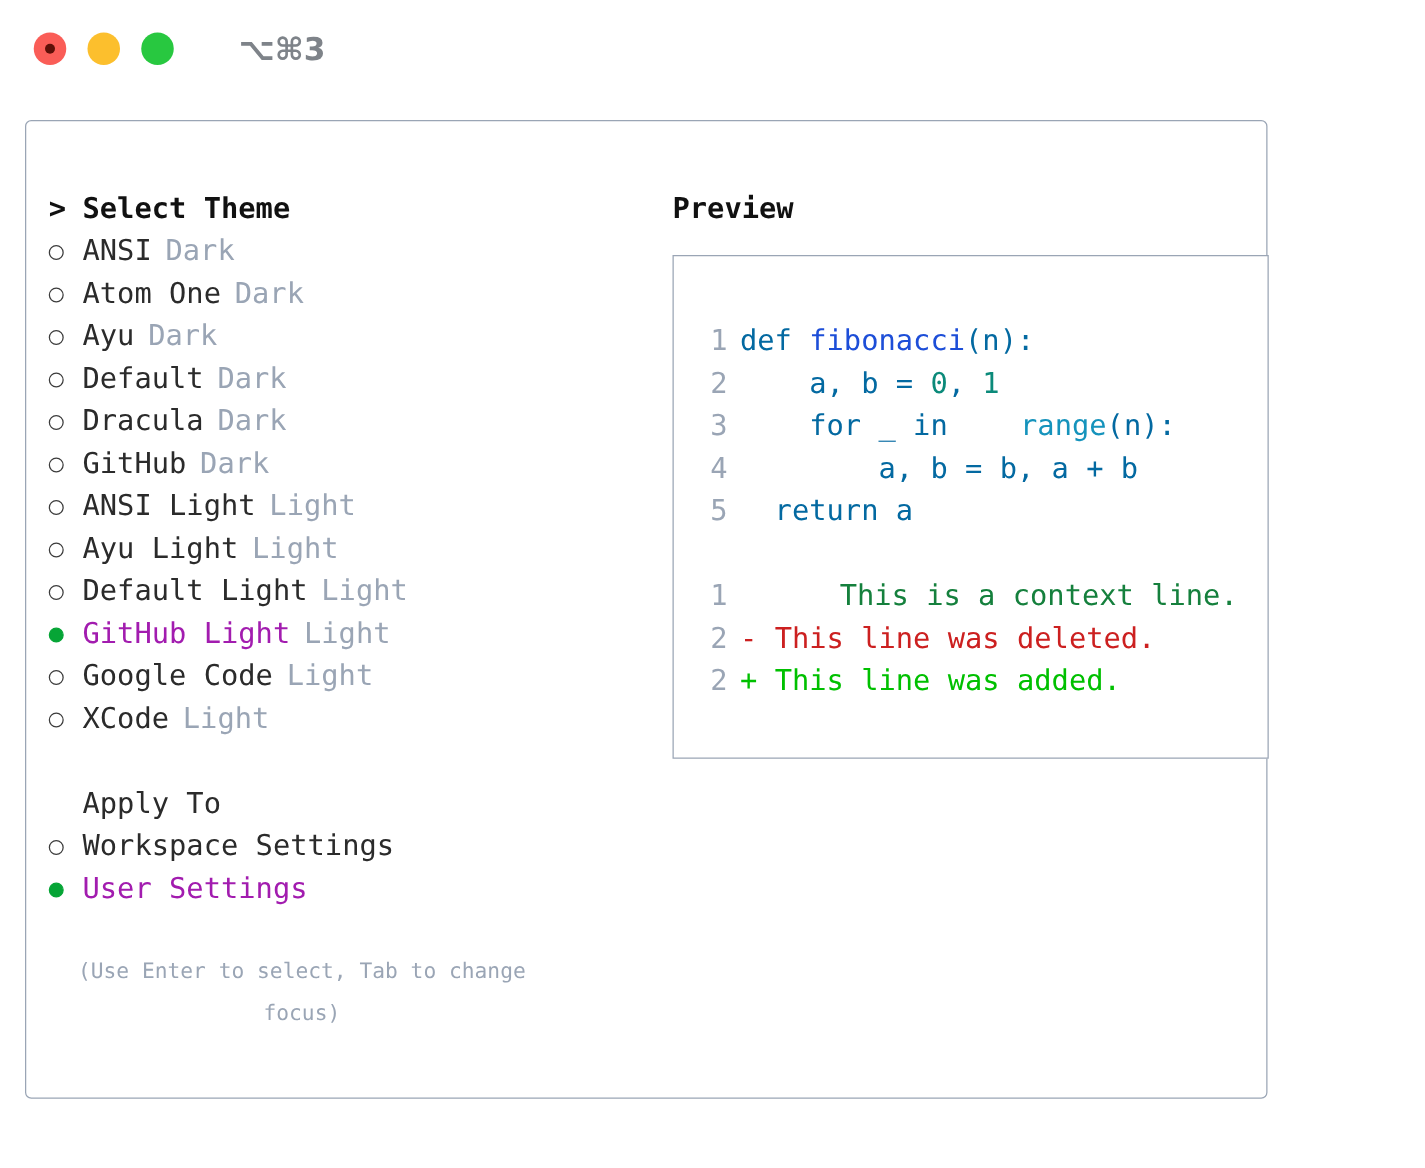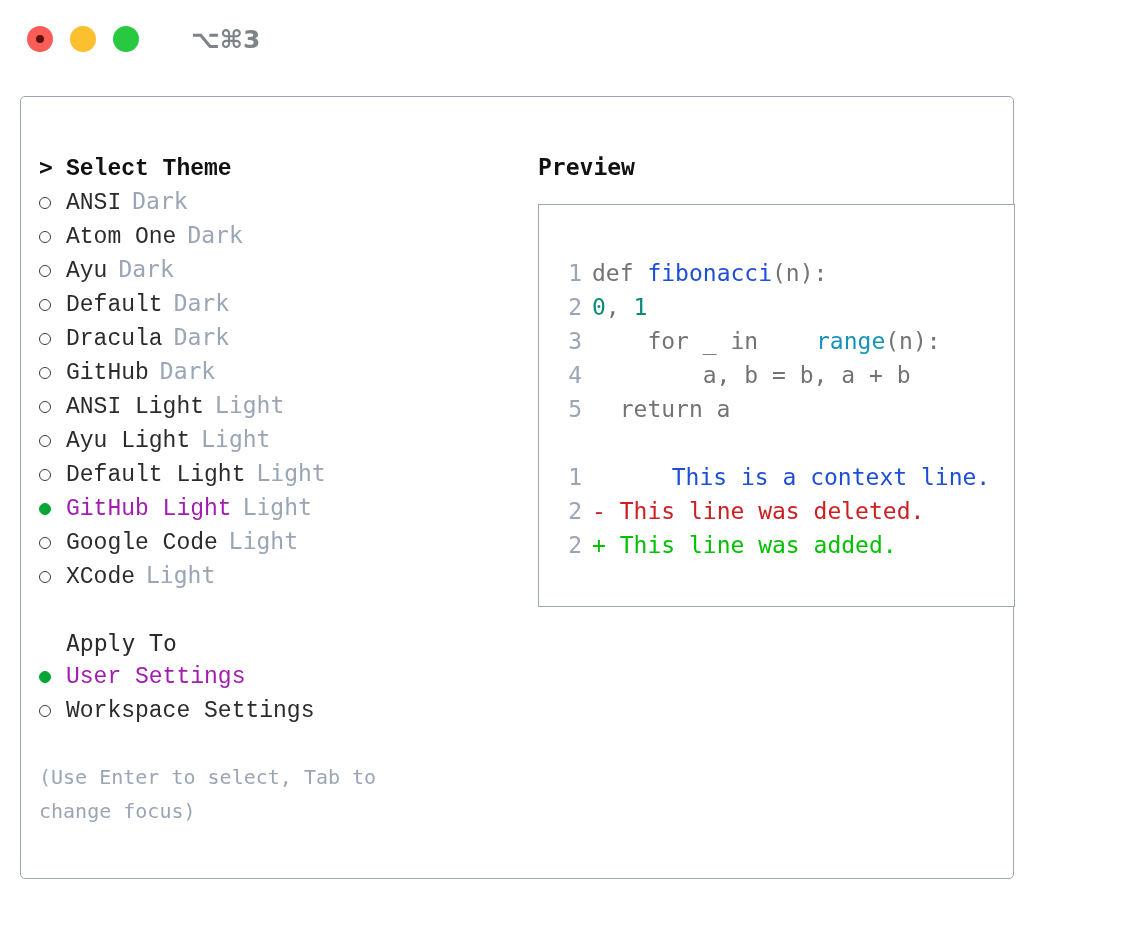--- a/index.html
+++ b/index.html
@@ -110,21 +110,20 @@
   }
   .bullet.filled {
     background: #06a536;
     border-color: #06a536;
   }
 
   .label {
     font-size: 23px;
     line-height: 34px;
     color: #2b2b2b;
-    font-family: Liberation Mono, monospace;
   }
   .label.header {
     font-weight: 700;
     color: #111111;
   }
   .label.selected { color: #a21caf; }
   .tag {
     font-size: 23px;
     line-height: 34px;
     color: #9aa5b5;
@@ -135,25 +134,26 @@
 
   .apply-header {
     margin-left: 27px;
     font-size: 23px;
     line-height: 34px;
     color: #2b2b2b;
   }
 
   .hint {
     margin-top: 32px;
-    font-size: 20px;
+    font-size: 17px;
     line-height: 34px;
     color: #9aa5b5;
     width: 405px;
     white-space: normal;
+    text-align: center;
   }
 
   
   .right-col {
     position: absolute;
     left: 481px; top: 53px;
     width: 480px;
     padding-left: 36px;
   }
   .preview-title {
@@ -180,26 +180,26 @@
     line-height: 34px;
     padding-left: 19px;
   }
   .lineno {
     flex: 0 0 24px;
     width: 24px;
     text-align: right;
     color: #9aa5b5;
     margin-right: 10px;
   }
-  .code-text { color: #737373; }
+  .code-text { color: #0369a1; }
 
   .tok-fn    { color: #1d4ed8; }
   .tok-call  { color: #1593bc; margin-left: 44px; }
   .tok-num   { color: #0b8a7a; }
-  .tok-ctx   { color: #1d4ed8; margin-left: 26px; }
+  .tok-ctx   { color: #15803d; margin-left: 26px; }
   .tok-del   { color: #cc2020; }
   .tok-add   { color: #00c000; }
 
   .blank-line { height: 34px; }
 </style>
 </head>
 <body>
 
 <div id="app">
 
@@ -311,41 +311,41 @@
             </div>
           </div>
 
         <div class="section-gap"></div>
 
         <div class="apply-header">Apply To</div>
 
         <div id="apply-list">
             <div class="row">
               <span class="bullet-wrap">
+                <span class="bullet"></span>
+              </span>
+              <span class="label">Workspace Settings</span>
+            </div>
+            <div class="row">
+              <span class="bullet-wrap">
                 <span class="bullet filled"></span>
               </span>
               <span class="label selected">User Settings</span>
-            </div>
-            <div class="row">
-              <span class="bullet-wrap">
-                <span class="bullet"></span>
-              </span>
-              <span class="label">Workspace Settings</span>
             </div>
           </div>
 
         <div class="hint">(Use Enter to select, Tab to change focus)</div>
       </div>
 
       <div class="right-col">
         <div class="preview-title">Preview</div>
         <div class="preview-box">
           <div id="code-block">
               <div class="code-line"><span class="lineno">1</span><span class="code-text">def </span><span class="tok-fn">fibonacci</span><span class="code-text">(n):</span></div>
-              <div class="code-line"><span class="lineno">2</span><span class="tok-num">0</span><span class="code-text">, </span><span class="tok-num">1</span></div>
+              <div class="code-line"><span class="lineno">2</span><span class="code-text">    a, b = </span><span class="tok-num">0</span><span class="code-text">, </span><span class="tok-num">1</span></div>
               <div class="code-line"><span class="lineno">3</span><span class="code-text">    for _ in </span><span class="tok-call">range</span><span class="code-text">(n):</span></div>
               <div class="code-line"><span class="lineno">4</span><span class="code-text">        a, b = b, a + b</span></div>
               <div class="code-line"><span class="lineno">5</span><span class="code-text">  return a</span></div>
             </div>
           <div class="blank-line"></div>
           <div id="diff-block">
               <div class="code-line"><span class="lineno">1</span><span class="tok-ctx">  </span><span class="tok-ctx">This is a context line.</span></div>
               <div class="code-line"><span class="lineno">2</span><span class="tok-del">- </span><span class="tok-del">This line was deleted.</span></div>
               <div class="code-line"><span class="lineno">2</span><span class="tok-add">+ </span><span class="tok-add">This line was added.</span></div>
             </div>

